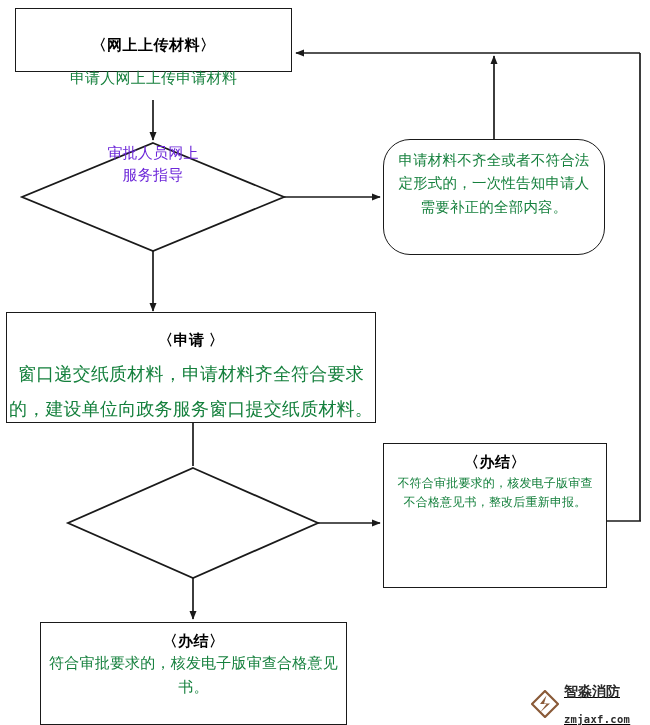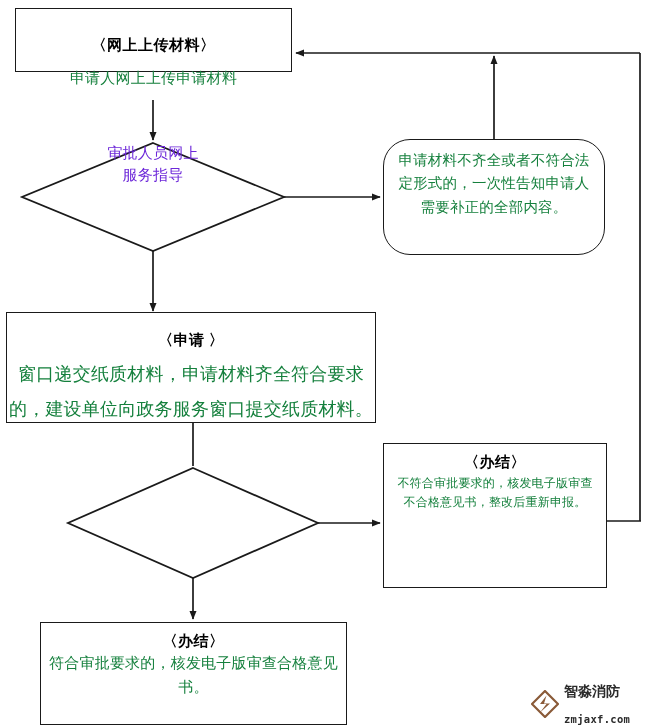--- a/index.html
+++ b/index.html
@@ -64,21 +64,21 @@
   }
   #node-dia-guide{left:22px;top:143px;width:262px;height:108px;}
   #node-dia-accept{left:68px;top:468px;width:250px;height:110px;}
 
   
   #watermark{
     position:absolute;left:531px;top:686px;width:116px;height:36px;
     display:flex;align-items:center;gap:5px;
   }
   #watermark .wm-logo{width:28px;height:28px;flex:0 0 28px;position:relative;}
-  #watermark .wm-text{display:flex;flex-direction:column;line-height:1;}
+  #watermark .wm-text{display:flex;flex-direction:column;line-height:1;text-decoration:underline;}
   #watermark .wm-cn{
     font-family:"Liberation Sans","DejaVu Sans",sans-serif;
     font-weight:bold;font-size:14px;color:#2b2b2b;letter-spacing:0px;
   }
   #watermark .wm-url{
     font-family:"DejaVu Sans Mono","Liberation Mono",monospace;
     font-weight:bold;font-size:10.5px;color:#2b2b2b;letter-spacing:0.3px;margin-top:16px;
   }
 </style>
 </head>

